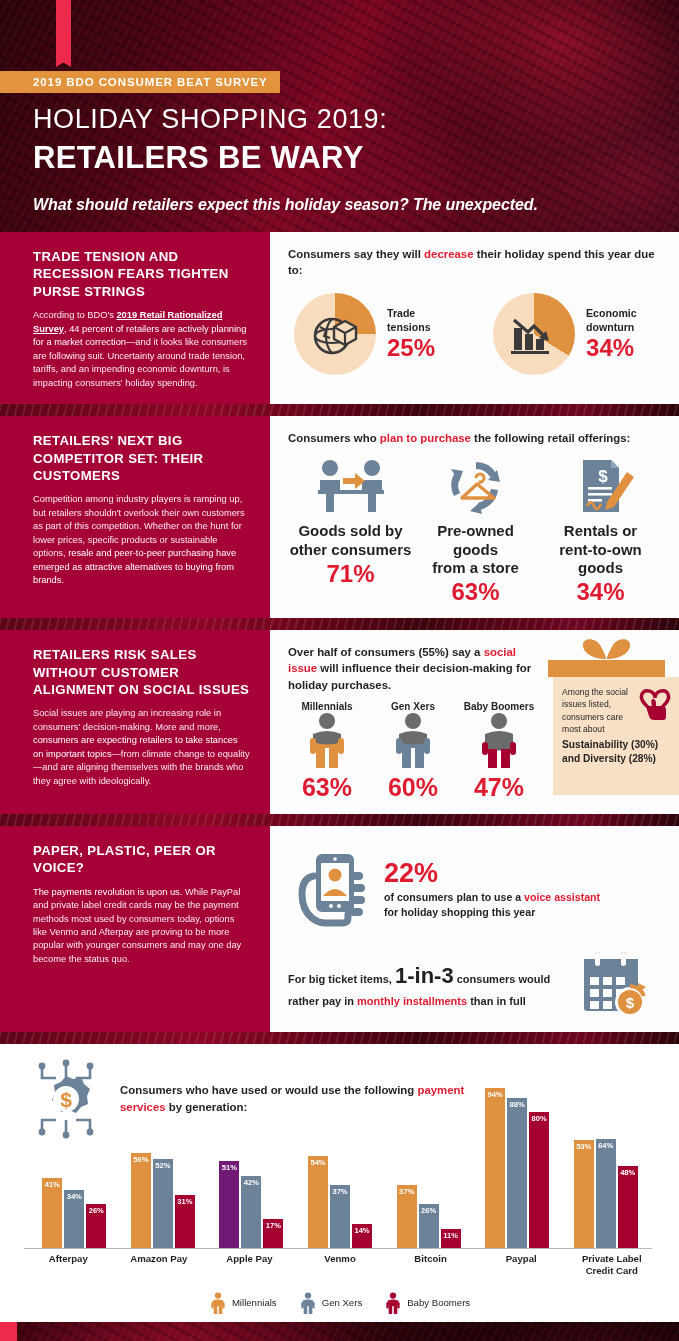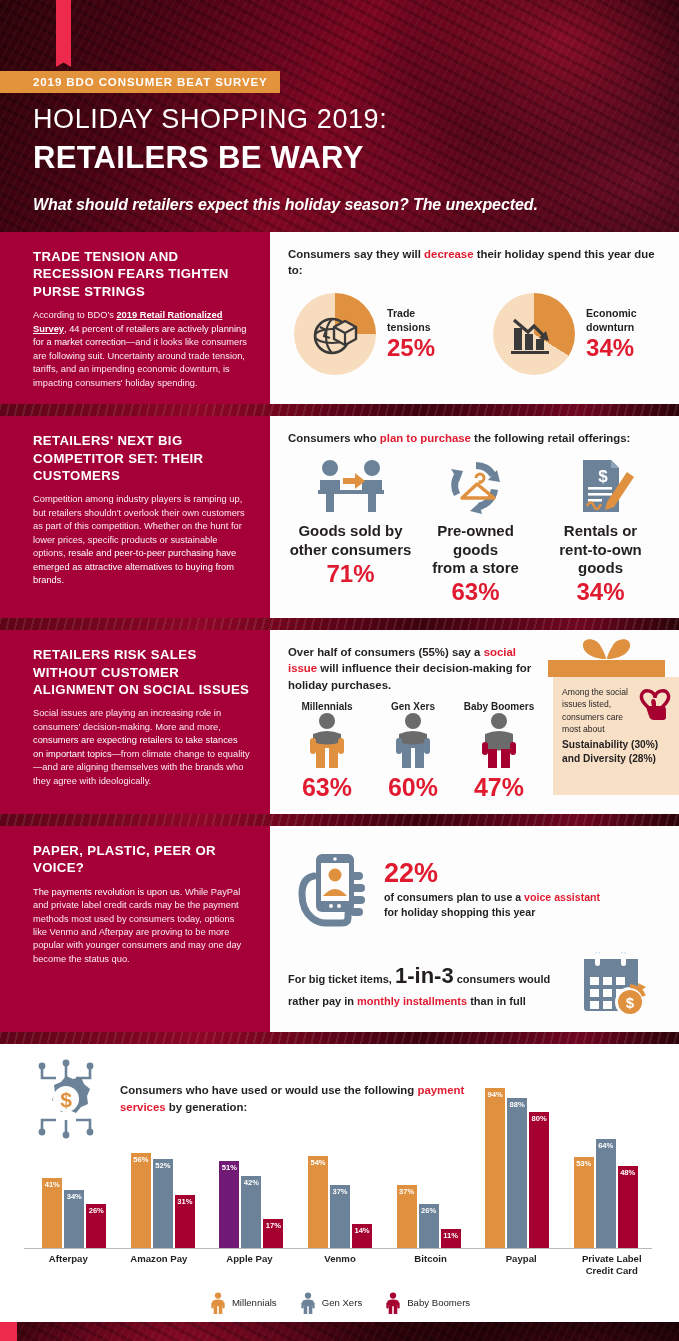--- a/index.html
+++ b/index.html
@@ -495,21 +495,21 @@
               <div class="lab">94%</div>
             </div>
             <div class="bar" style="height: 149.6px; background: rgb(107, 130, 153);">
               <div class="lab">88%</div>
             </div>
             <div class="bar" style="height: 136px; background: rgb(165, 0, 48);">
               <div class="lab">80%</div>
             </div>
           </div>
           <div class="group">
-            <div class="bar" style="height: 91px; background: rgb(224, 145, 63);">
+            <div class="bar" style="height: 108px; background: rgb(224, 145, 63);">
               <div class="lab">53%</div>
             </div>
             <div class="bar" style="height: 108.8px; background: rgb(107, 130, 153);">
               <div class="lab">64%</div>
             </div>
             <div class="bar" style="height: 81.6px; background: rgb(165, 0, 48);">
               <div class="lab">48%</div>
             </div>
           </div>
         </div>

